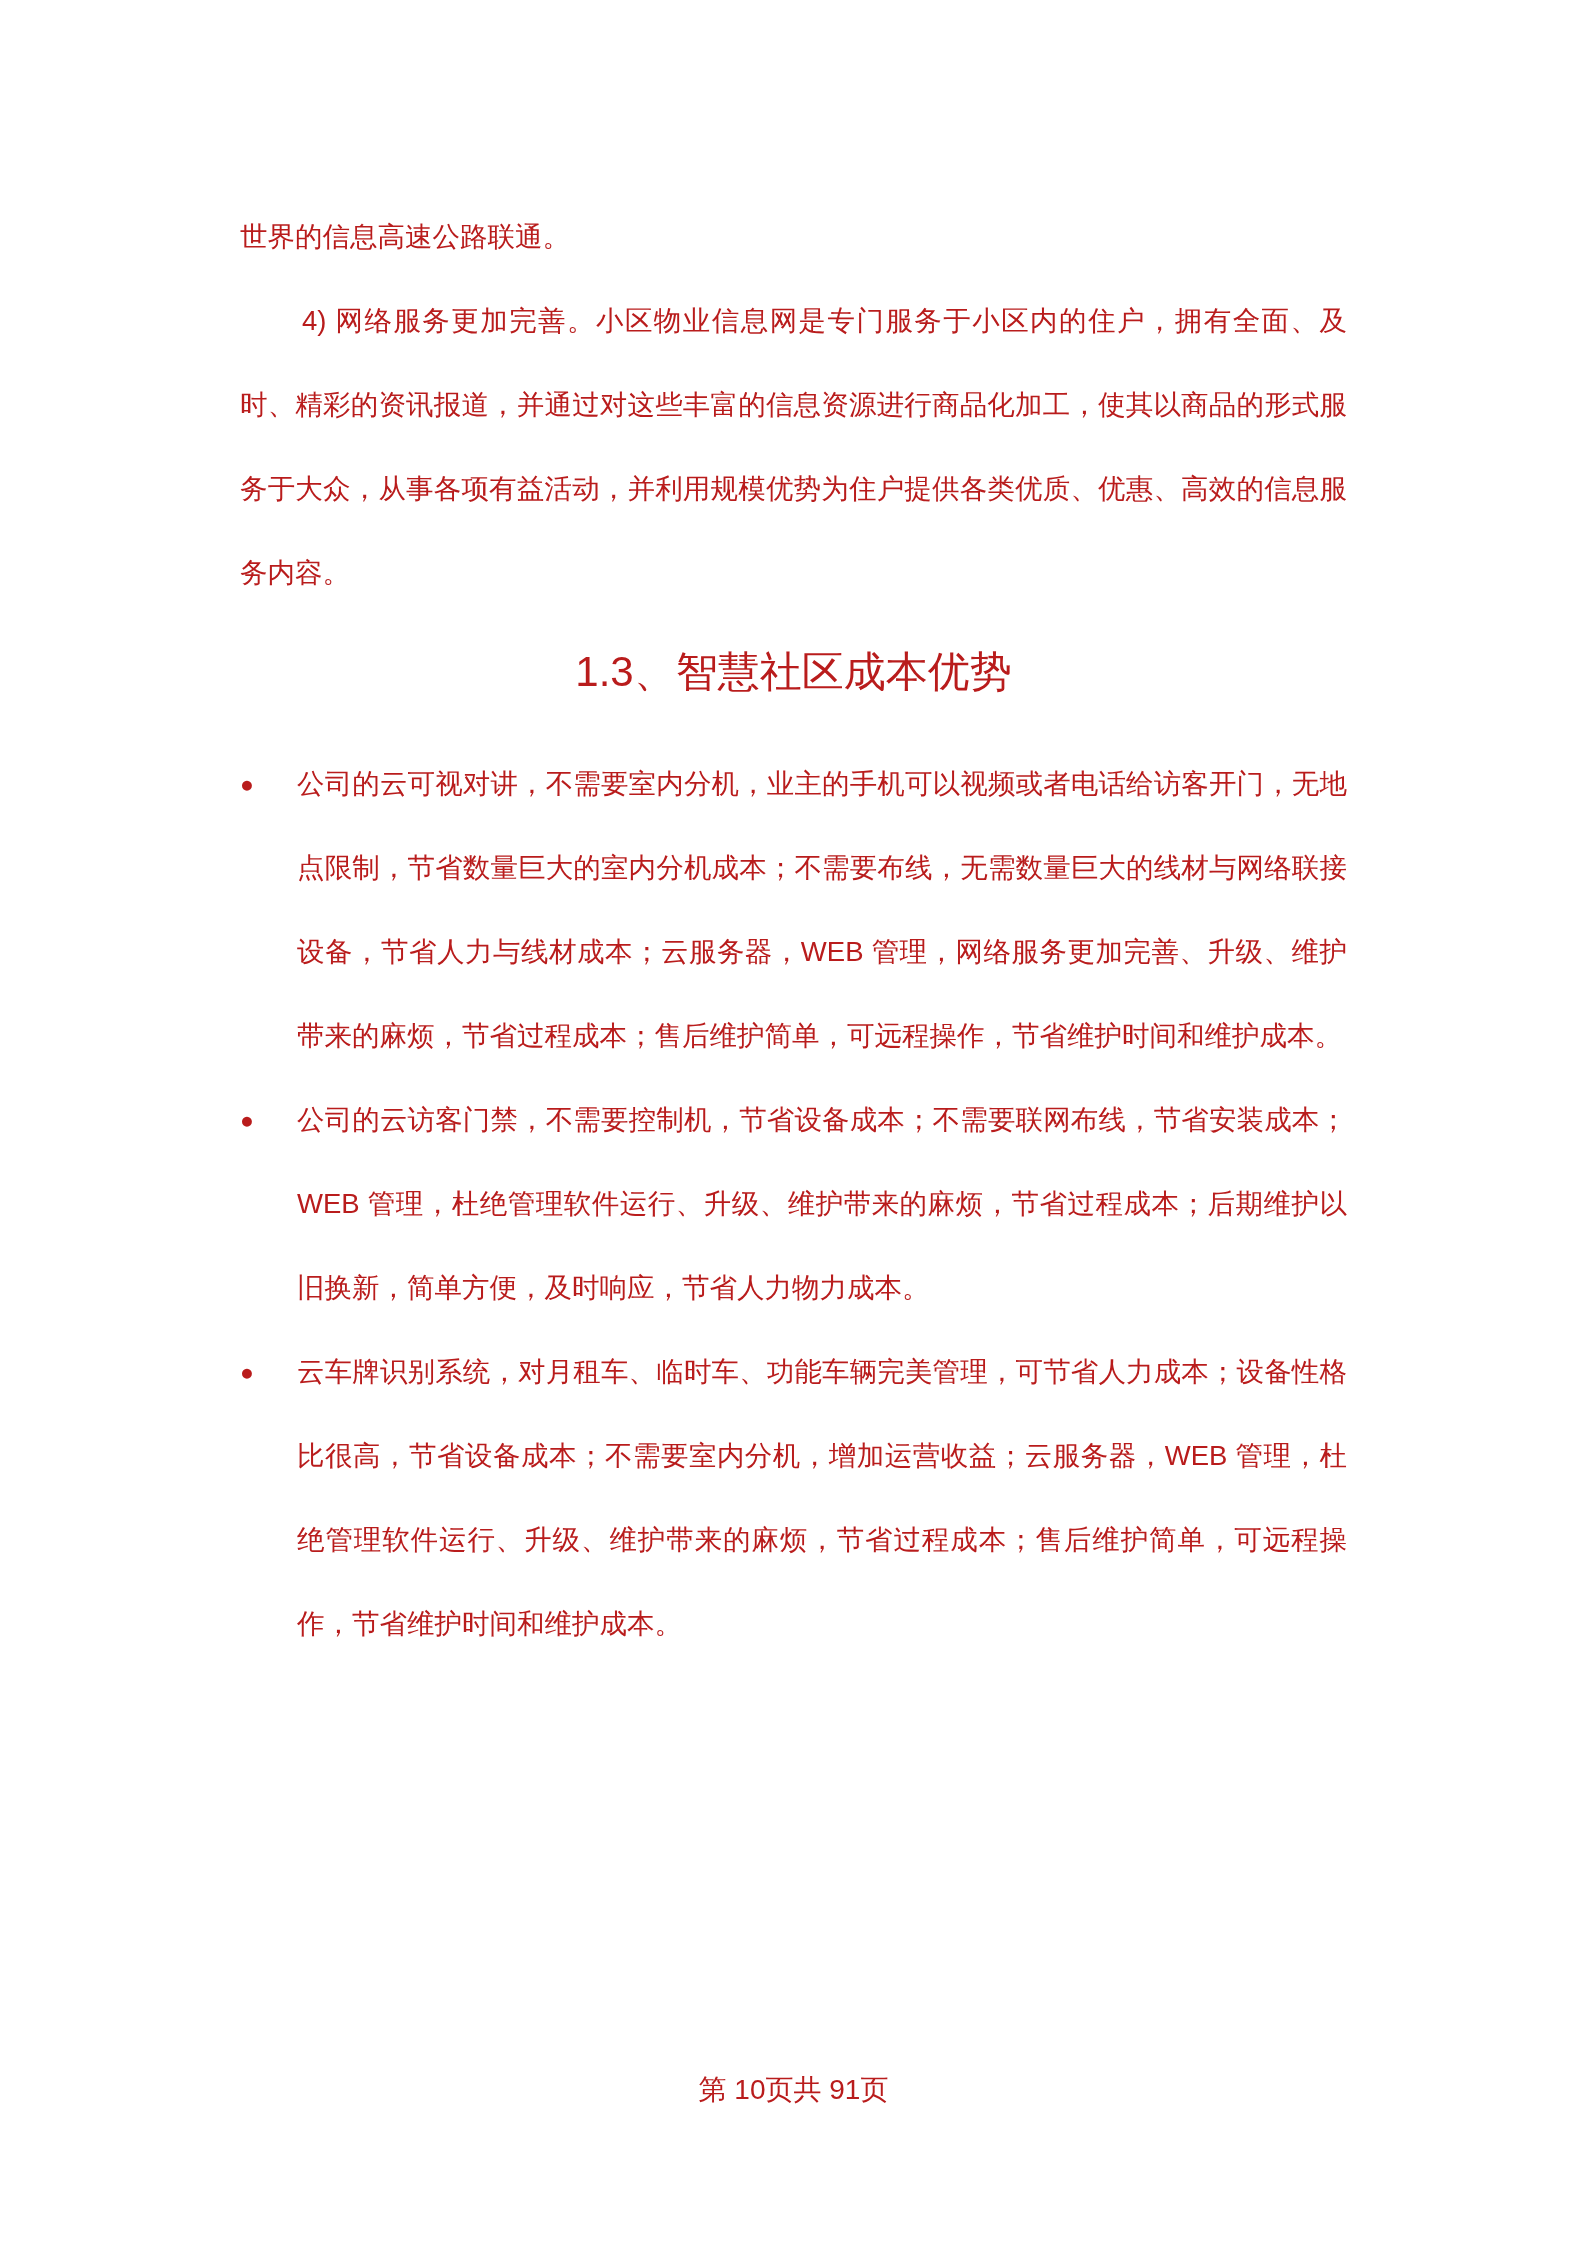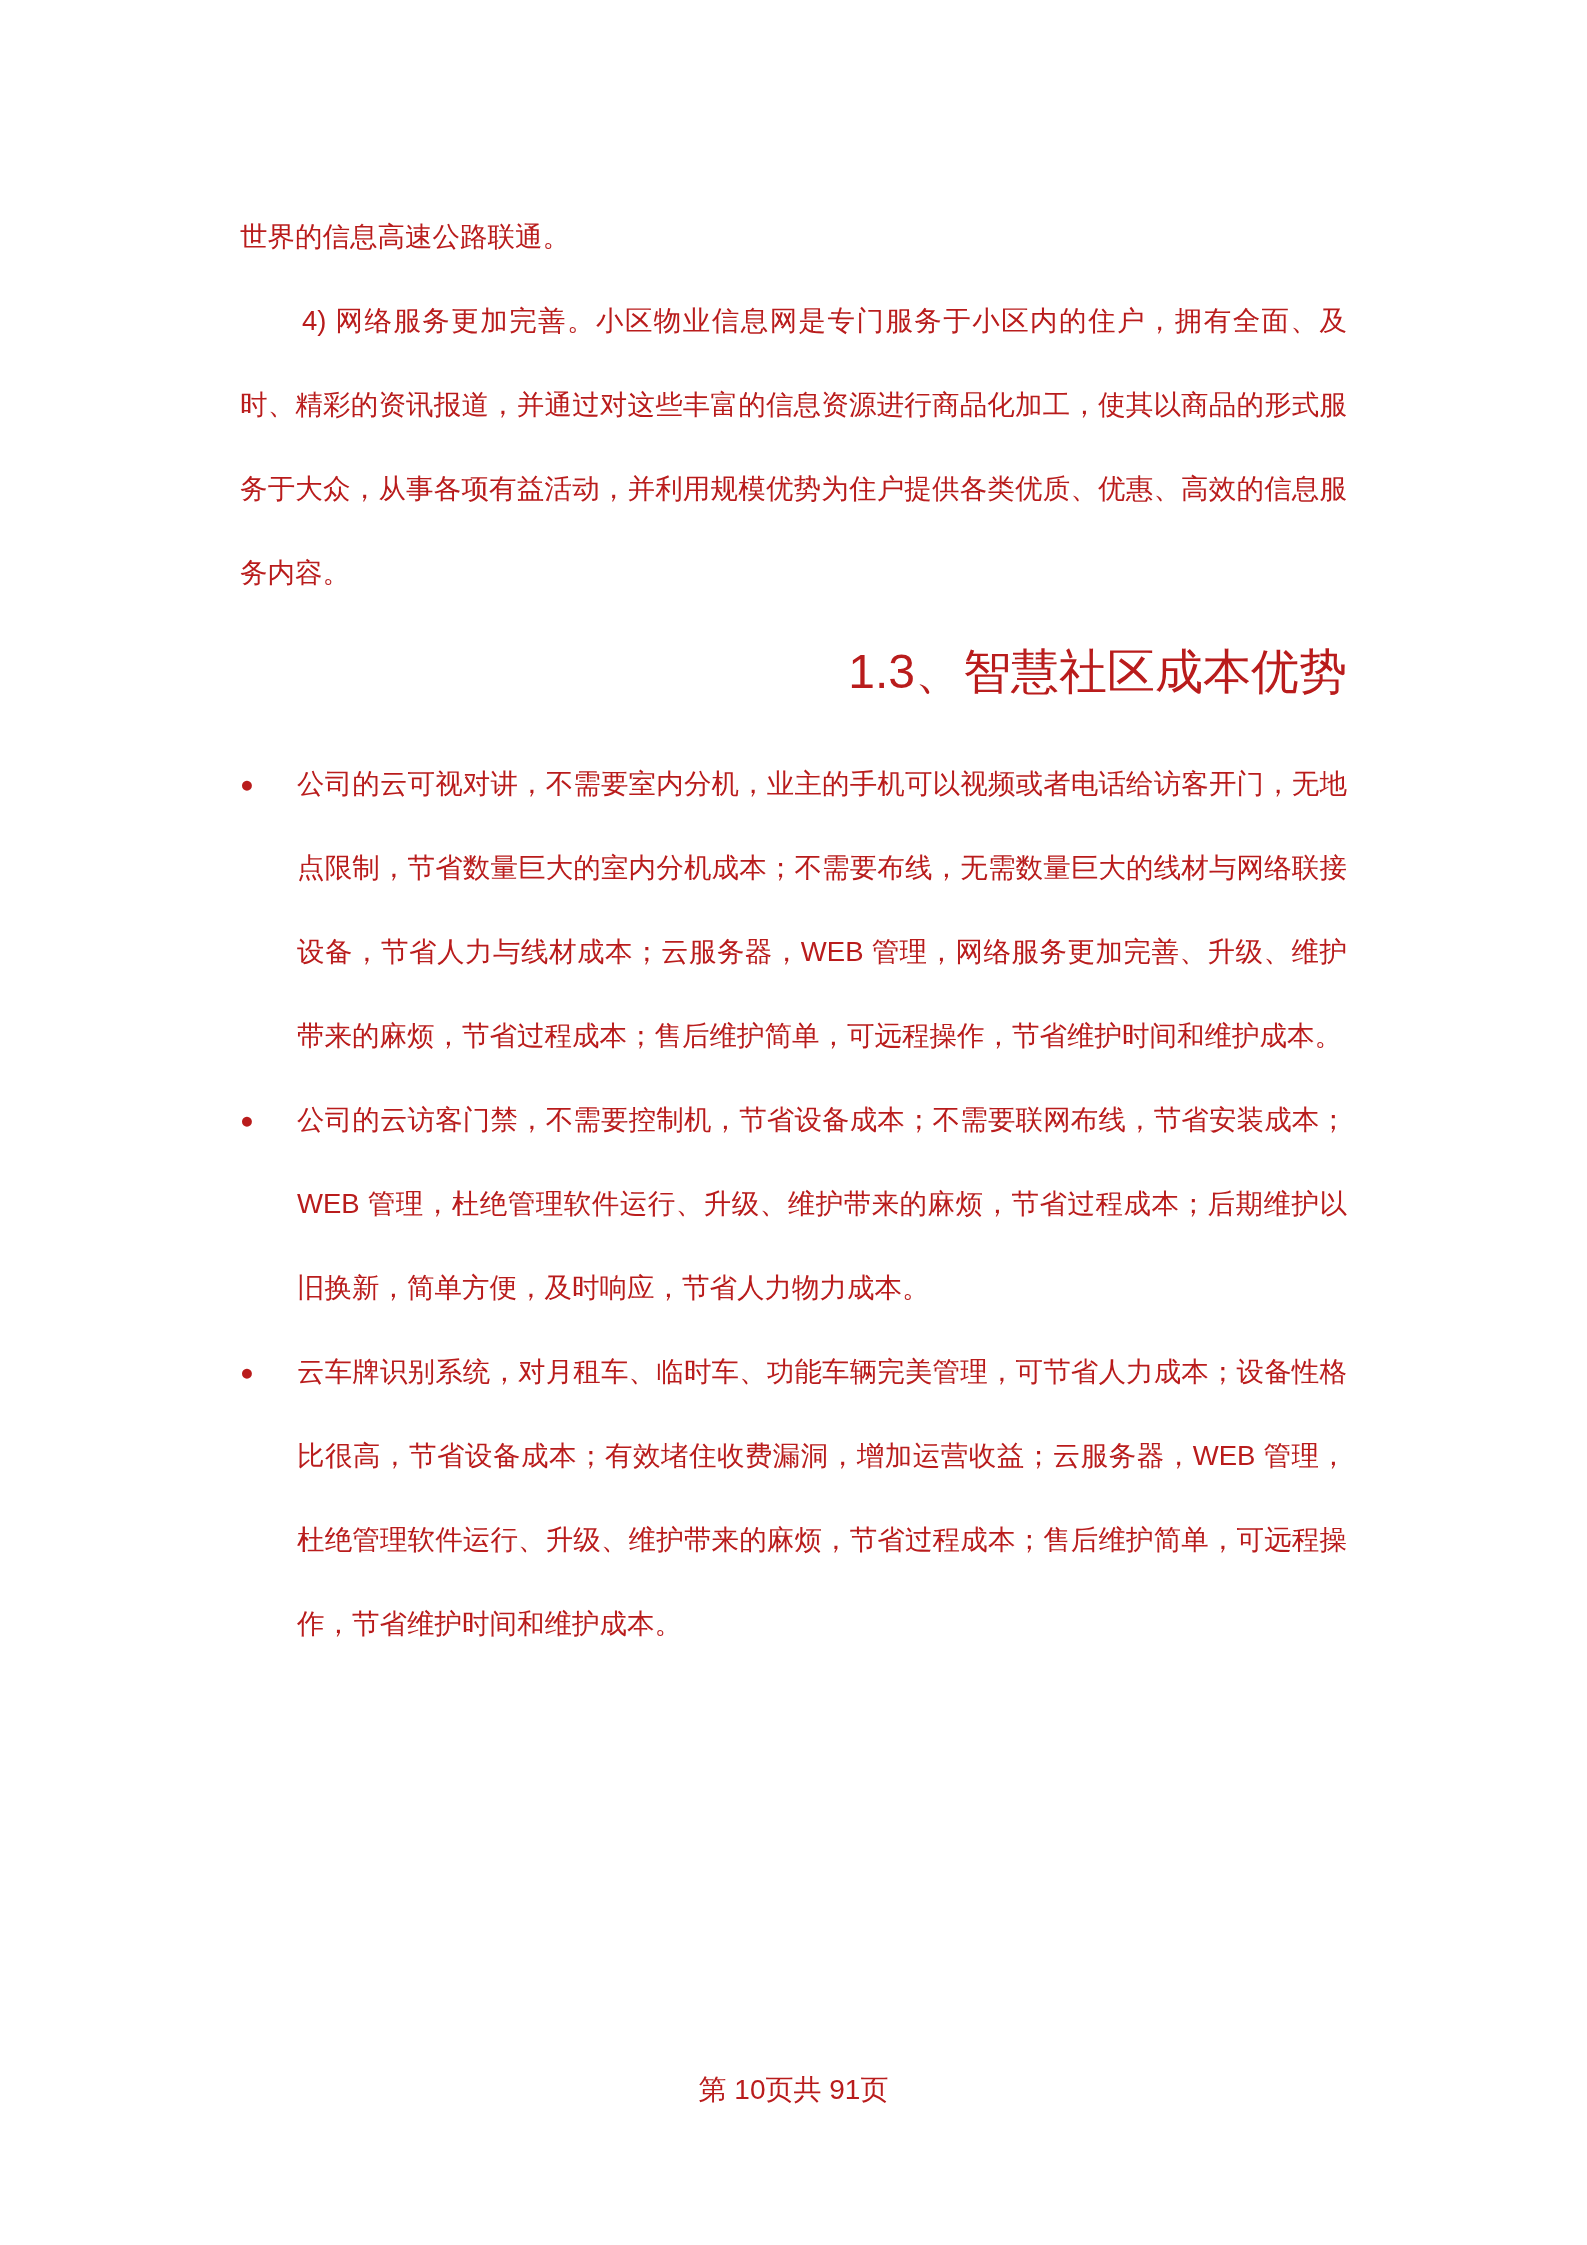--- a/index.html
+++ b/index.html
@@ -27,24 +27,24 @@
     font-size: 27.5px;
     line-height: 84px;
     text-align: justify;
     letter-spacing: 0;
   }
   .body-para.first-indent {
     text-indent: 62px;
   }
   .section-heading {
     margin: 26px 0 39px 0;
-    font-size: 48px;
+    font-size: 42px;
     line-height: 62px;
     font-weight: 500;
-    text-align: right;
+    text-align: center;
   }
   .bullet-list {
     margin: 0;
     padding: 0;
     list-style: none;
   }
   .bullet-list li {
     position: relative;
     padding-left: 57px;
     font-size: 27.5px;
@@ -86,20 +86,20 @@
       <li>
         <span class="bullet-marker">●</span>
         <span>公司的云可视对讲，不需要室内分机，业主的手机可以视频或者电话给访客开门，无地点限制，节省数量巨大的室内分机成本；不需要布线，无需数量巨大的线材与网络联接设备，节省人力与线材成本；云服务器，WEB 管理，网络服务更加完善、升级、维护带来的麻烦，节省过程成本；售后维护简单，可远程操作，节省维护时间和维护成本。</span>
       </li>
       <li>
         <span class="bullet-marker">●</span>
         <span>公司的云访客门禁，不需要控制机，节省设备成本；不需要联网布线，节省安装成本；WEB 管理，杜绝管理软件运行、升级、维护带来的麻烦，节省过程成本；后期维护以旧换新，简单方便，及时响应，节省人力物力成本。</span>
       </li>
       <li>
         <span class="bullet-marker">●</span>
-        <span>云车牌识别系统，对月租车、临时车、功能车辆完美管理，可节省人力成本；设备性格比很高，节省设备成本；有效堵住收费漏洞，增加运营收益；云服务器，WEB 管理，杜绝管理软件运行、升级、维护带来的麻烦，节省过程成本；售后维护简单，可远程操作，节省维护时间和维护成本。</span>
+        <span>云车牌识别系统，对月租车、临时车、功能车辆完美管理，可节省人力成本；设备性格比很高，节省设备成本；不需要室内分机，增加运营收益；云服务器，WEB 管理，杜绝管理软件运行、升级、维护带来的麻烦，节省过程成本；售后维护简单，可远程操作，节省维护时间和维护成本。</span>
       </li>
     </ul>
 
   </div>
 
   <div class="page-footer">第 10页共 91页</div>
 </div>
 
 </body></html>

